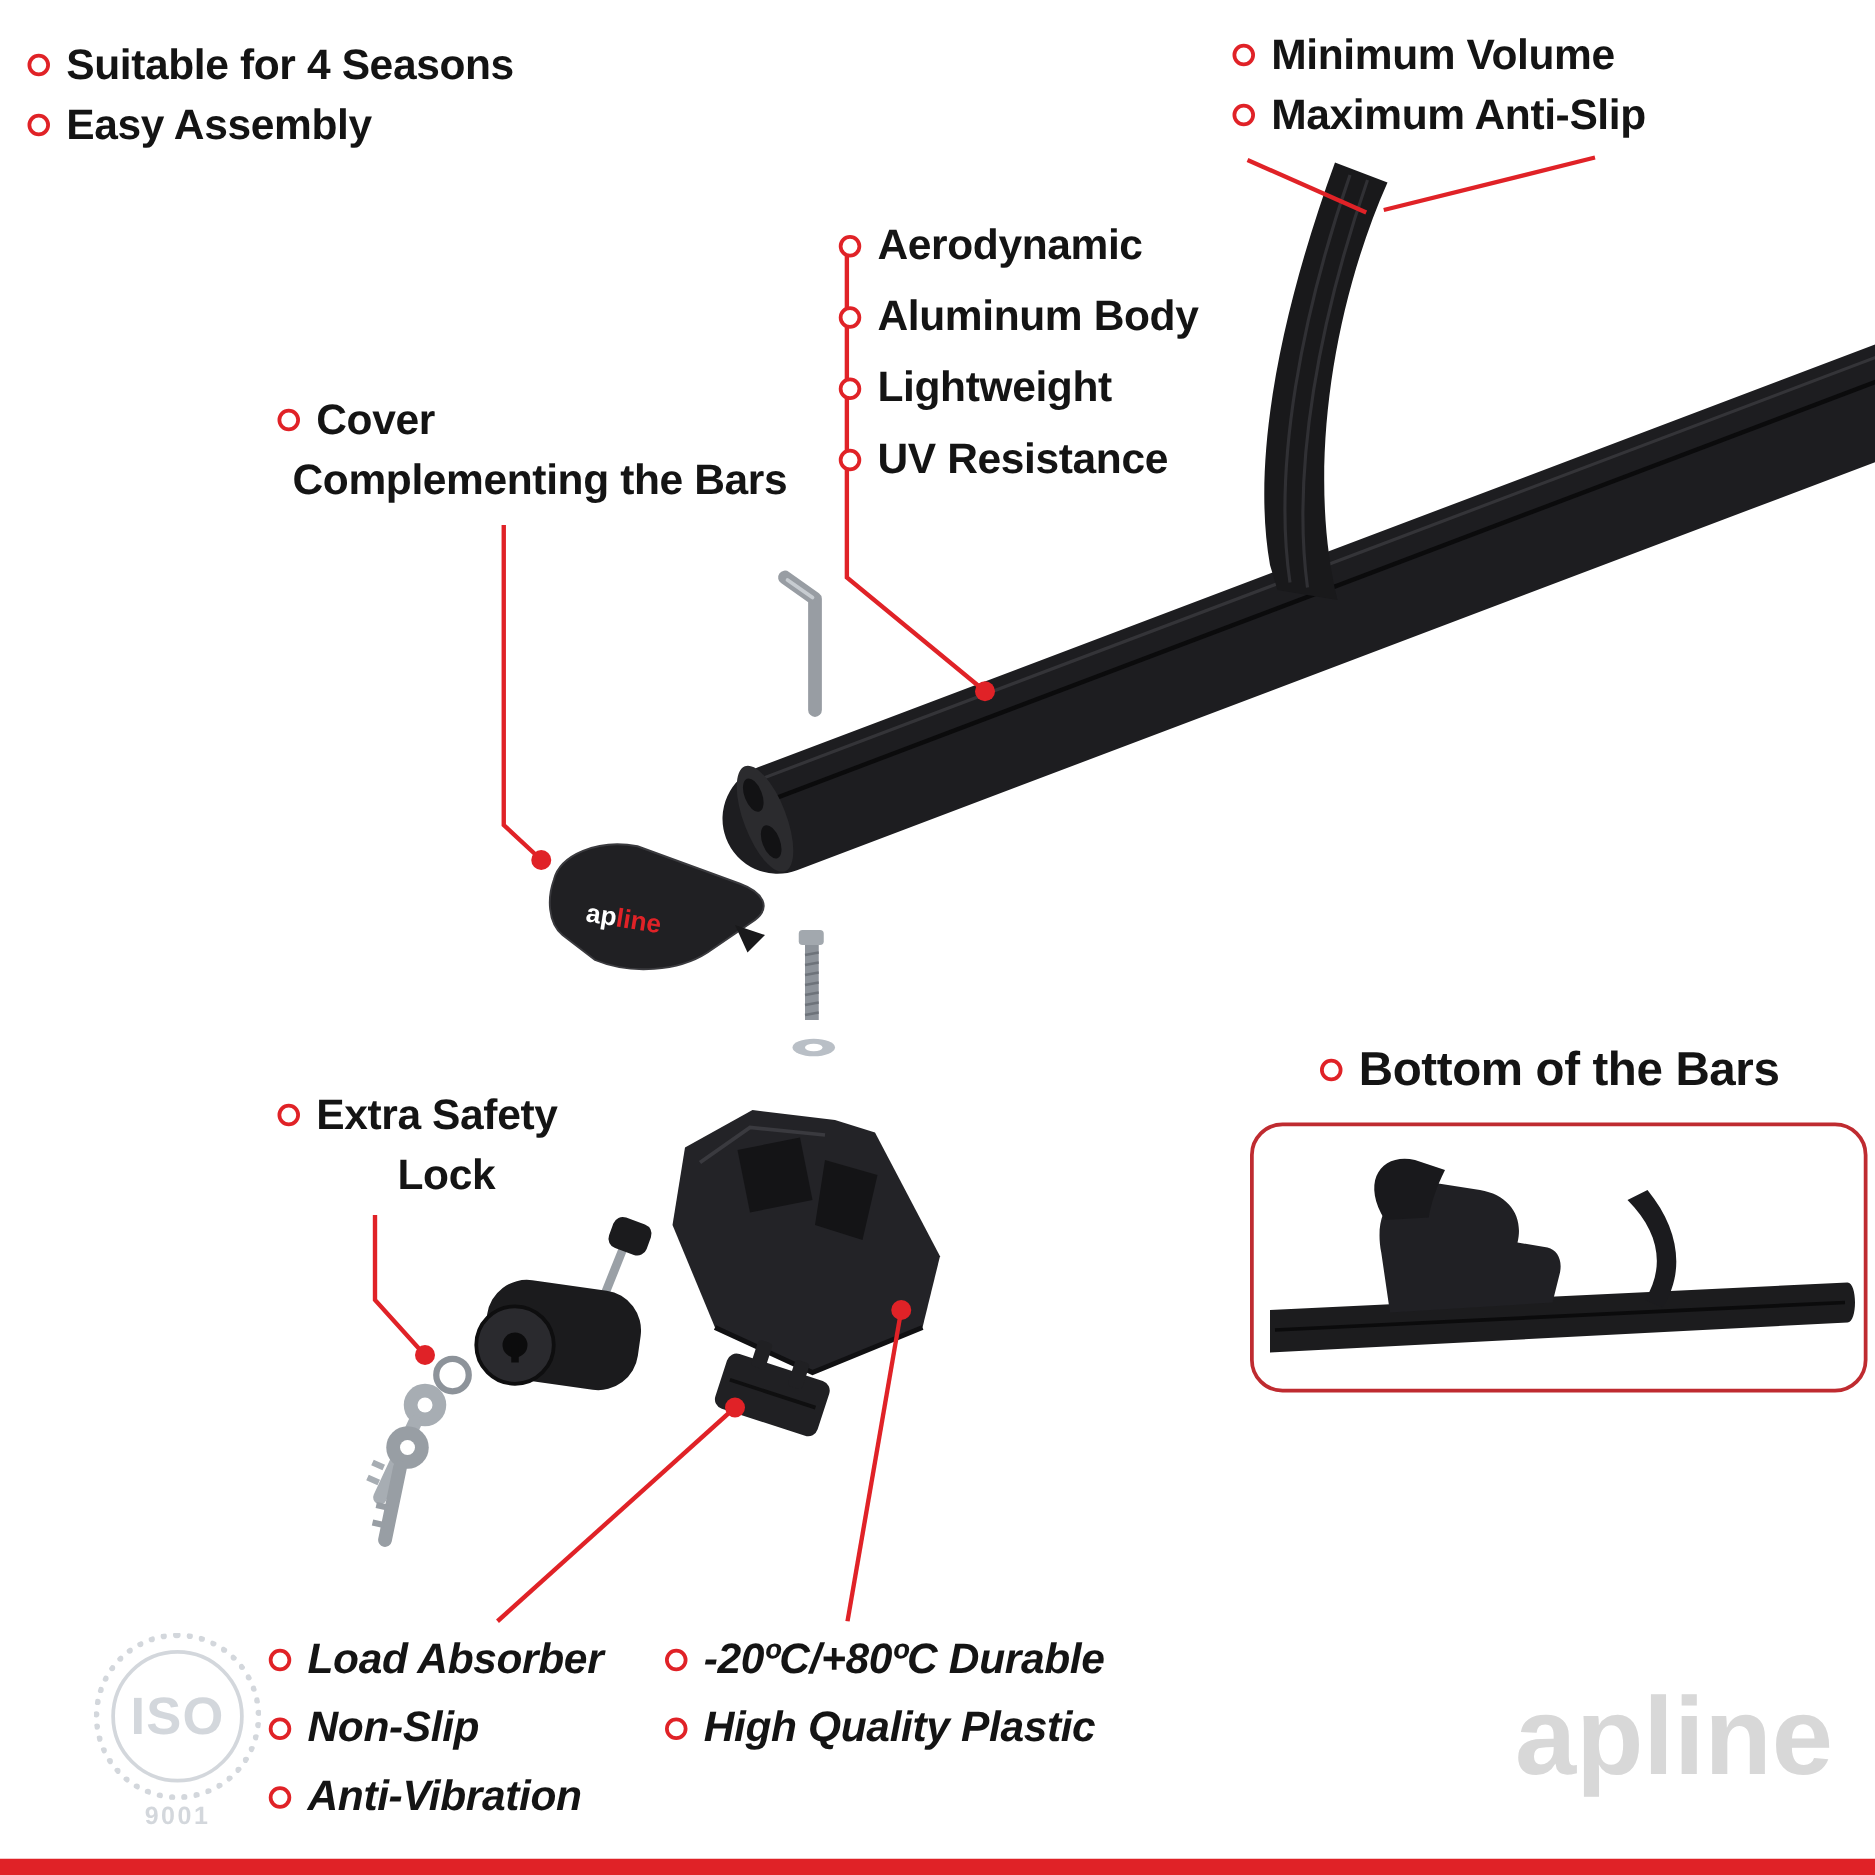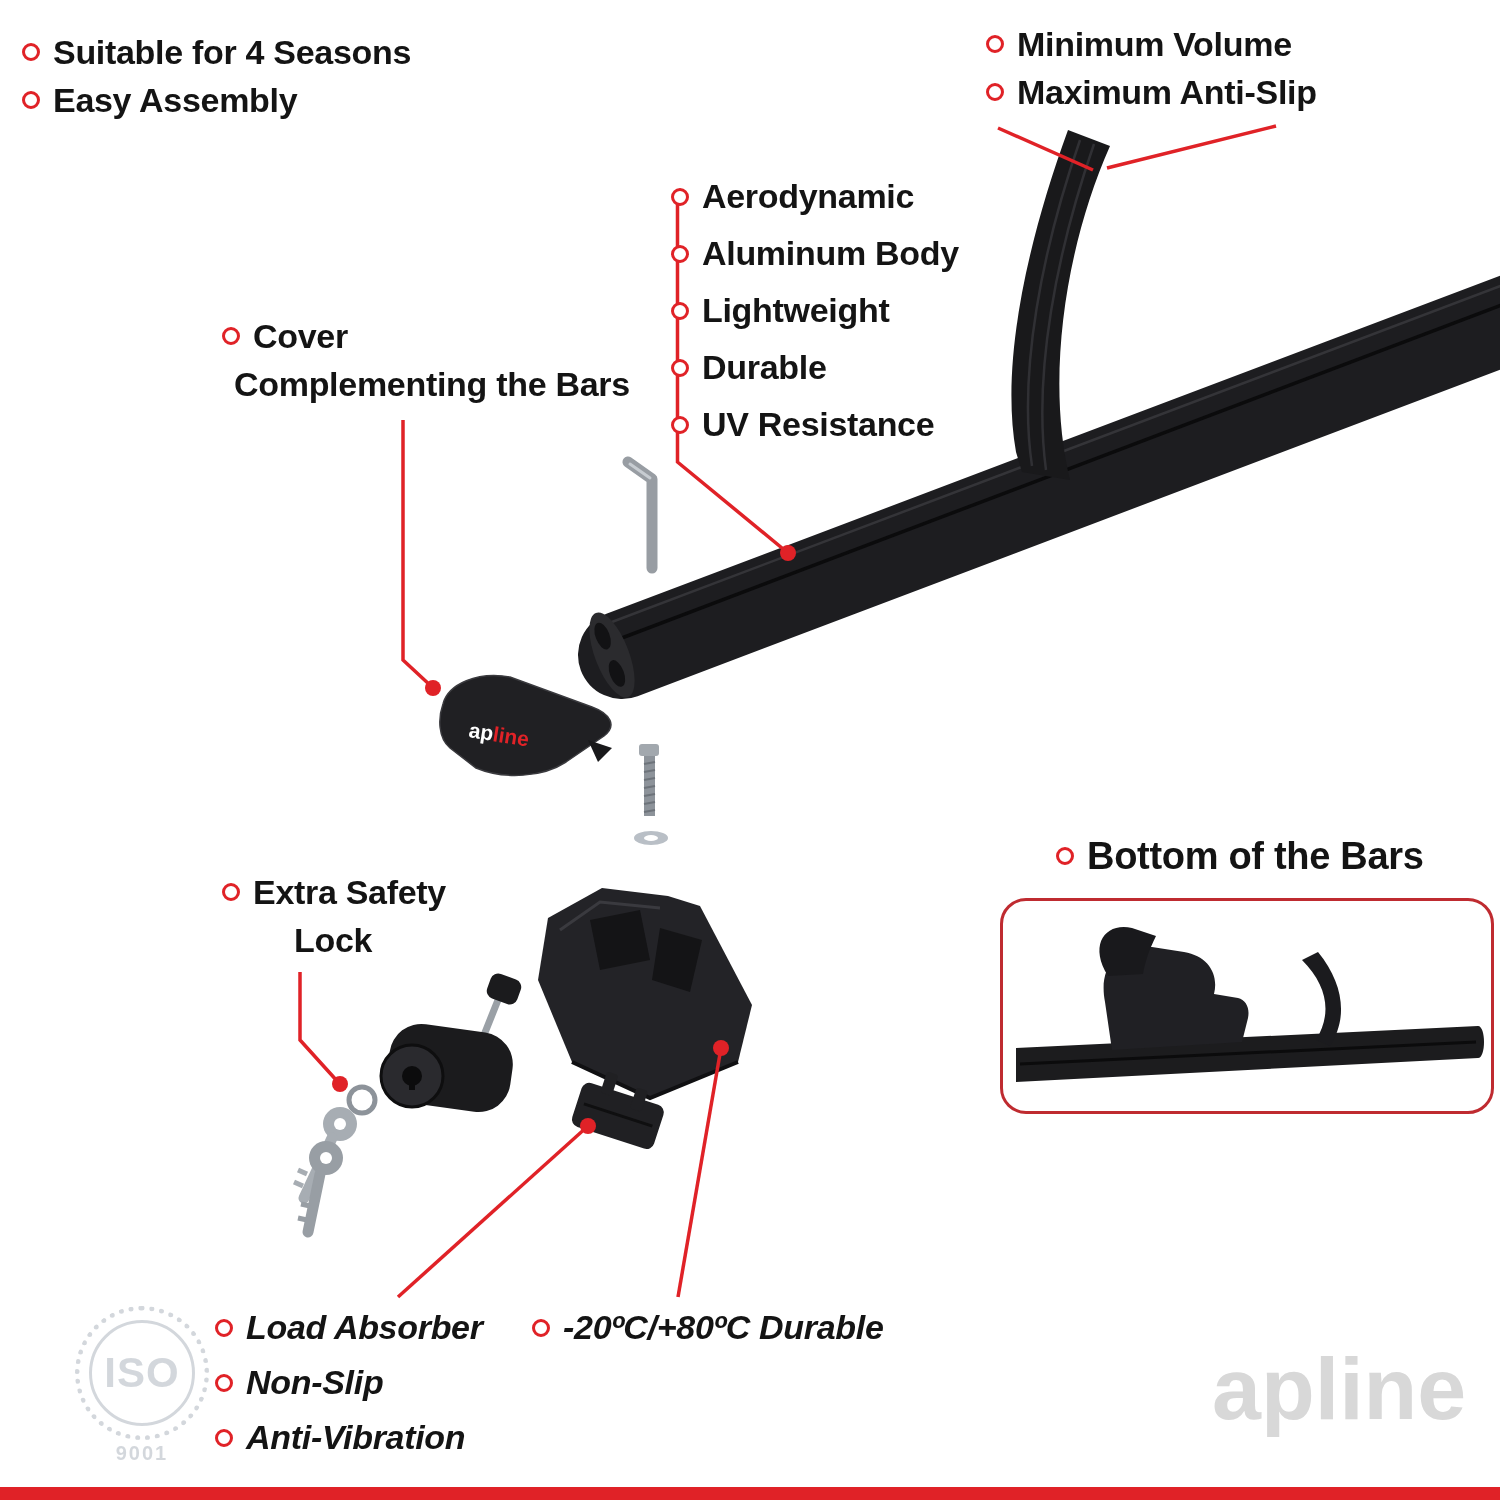--- a/index.html
+++ b/index.html
@@ -7,21 +7,21 @@
           font-family:"Liberation Sans","DejaVu Sans",sans-serif;color:#141414;}
   svg.art{position:absolute;left:0;top:0;}
   .lblgrp{position:absolute;}
   .row{display:flex;align-items:center;gap:13px;height:48px;white-space:nowrap;}
   .row.f{height:57px;}
   .row.b{height:55px;font-style:italic;}
   .ring{width:12px;height:12px;border:3.5px solid #e02227;border-radius:50%;background:#fff;flex-shrink:0;}
   .lbl{font-weight:700;font-size:34px;letter-spacing:-0.3px;}
   .lbl.big{font-size:38px;}
   .indent{margin-left:12px;}
-  .indent2{margin-left:72px;}
+  .indent2{margin-left:96px;}
   .panel-box{position:absolute;left:1000px;top:898px;width:488px;height:210px;
              border:3px solid #bf2b30;border-radius:26px;background:transparent;}
   .iso-seal{position:absolute;left:72px;top:1306px;width:140px;text-align:center;opacity:.8;}
   .iso-circle{width:124px;height:124px;border:5px dotted #c9ced4;border-radius:50%;
               display:flex;align-items:center;justify-content:center;margin:0 auto;}
   .iso-inner{width:100px;height:100px;border:3px solid #c9ced4;border-radius:50%;
              display:flex;align-items:center;justify-content:center;
              font-weight:800;font-size:42px;color:#c9ced4;letter-spacing:1px;}
   .iso-num{font-weight:700;font-size:20px;color:#c9ced4;margin-top:2px;letter-spacing:2px;text-align:center;}
   .brand-watermark{position:absolute;left:1212px;top:1338px;font-weight:800;font-size:88px;
@@ -178,24 +178,20 @@
     <div class="row f">
       <span class="ring"></span>
       <span class="lbl">Aluminum Body</span>
     </div>
     <div class="row f">
       <span class="ring"></span>
       <span class="lbl">Lightweight</span>
     </div>
     <div class="row f">
       <span class="ring"></span>
-      <span class="lbl">Durable</span>
-    </div>
-    <div class="row f">
-      <span class="ring"></span>
       <span class="lbl">UV Resistance</span>
     </div>
   </div>
 
   <div class="lblgrp" style="left:222px;top:312px;">
     <div class="row">
       <span class="ring"></span>
       <span class="lbl">Cover</span>
     </div>
     <div class="row">
@@ -234,20 +230,24 @@
     <div class="row b">
       <span class="ring"></span>
       <span class="lbl">Anti-Vibration</span>
     </div>
   </div>
 
   <div class="lblgrp" style="left:532px;top:1300px;">
     <div class="row b">
       <span class="ring"></span>
       <span class="lbl">-20ºC/+80ºC Durable</span>
+    </div>
+    <div class="row b">
+      <span class="ring"></span>
+      <span class="lbl">High Quality Plastic</span>
     </div>
   </div>
 
   <div class="iso-seal">
     <div class="iso-circle">
       <div class="iso-inner">ISO</div>
     </div>
     <div class="iso-num">9001</div>
   </div>
 

